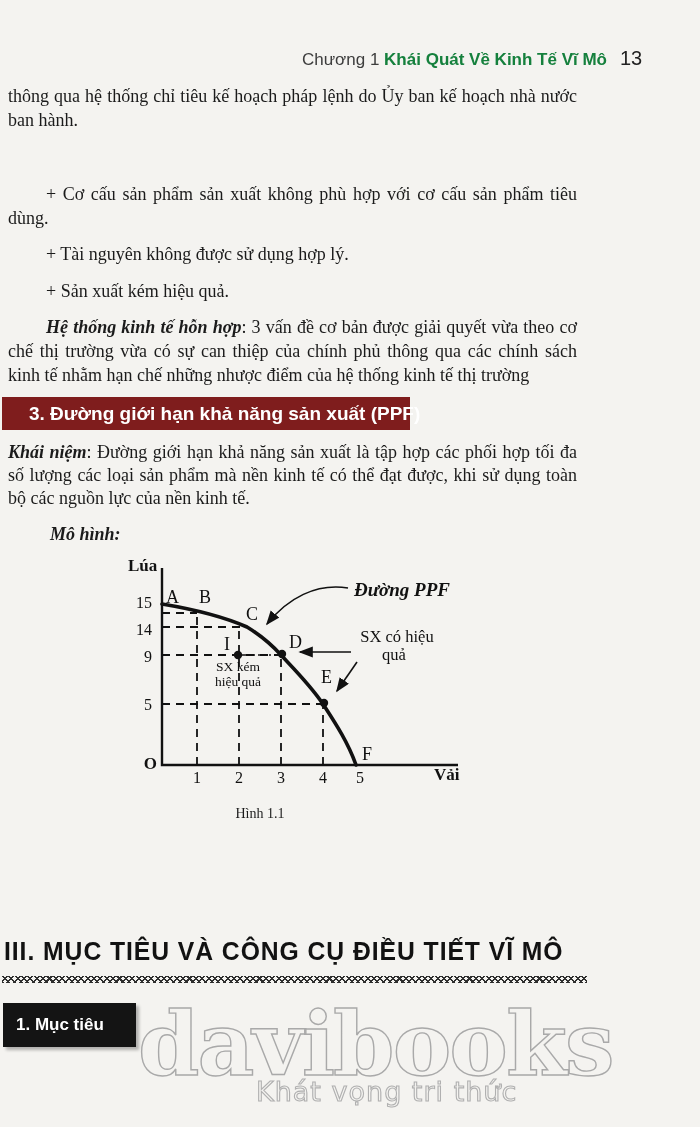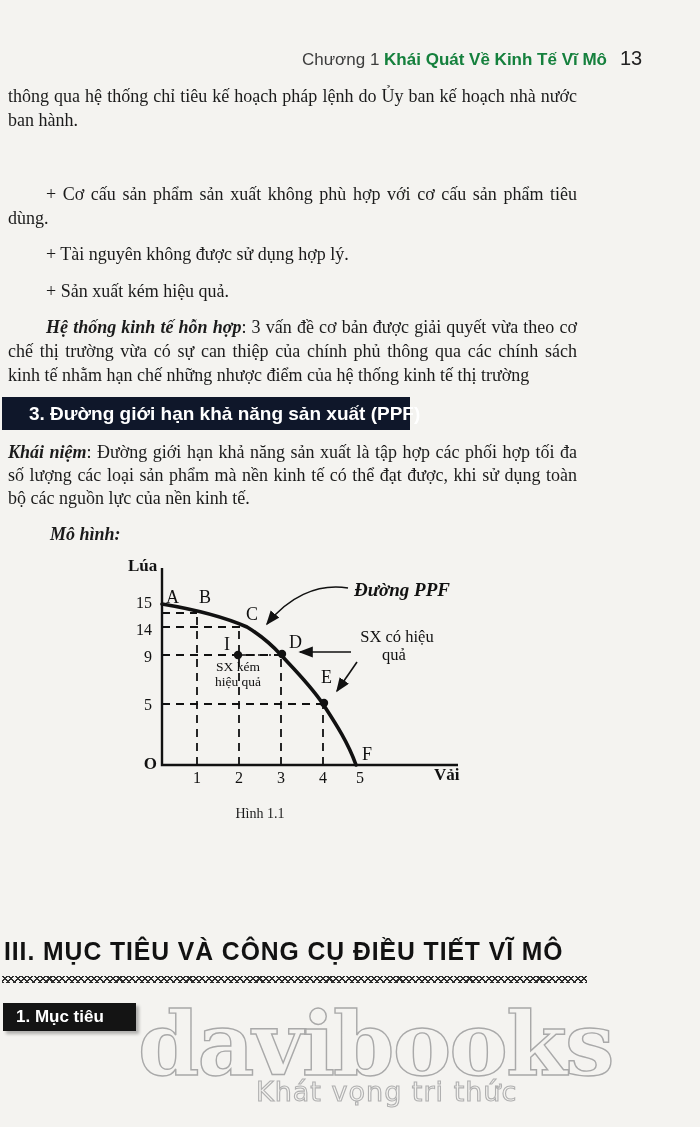--- a/index.html
+++ b/index.html
@@ -13,24 +13,24 @@
   .running-header{left:302px;top:50px;font-family:"Liberation Sans","DejaVu Sans",sans-serif;font-size:17px;white-space:nowrap;}
   .running-header .chapter{font-weight:400;color:#3d3d3d;}
   .running-header .rtitle{font-weight:700;color:#15803d;}
   .page-number{left:620px;top:47px;font-family:"Liberation Sans","DejaVu Sans",sans-serif;font-size:20px;color:#222;}
   
   .para{left:8px;width:569px;font-size:18px;line-height:24px;text-align:justify;}
   .ind{text-indent:38px;}
   .lead-bi{font-weight:700;font-style:italic;}
   .italic{font-style:italic;}
   
-  .bar3{left:2px;top:397px;width:408px;height:33px;background:#0f172a;color:#fff;
+  .bar3{left:2px;top:397px;width:408px;height:33px;background:#7f1d1d;color:#fff;
     display:flex;align-items:center;padding-left:27px;box-sizing:border-box;
     font-family:"Liberation Sans","DejaVu Sans",sans-serif;font-weight:700;font-size:19px;white-space:nowrap;}
-  .bar1{left:3px;top:1003px;width:133px;height:28px;background:#141414;color:#fff;
+  .bar1{left:3px;top:1003px;width:133px;height:44px;background:#141414;color:#fff;
     display:flex;align-items:center;padding-left:13px;box-sizing:border-box;
     font-family:"Liberation Sans","DejaVu Sans",sans-serif;font-weight:700;font-size:17px;white-space:nowrap;
     box-shadow:3px 3px 3px rgba(0,0,0,.28);}
   
   .heading-iii{left:4px;top:936px;font-family:"Liberation Sans","DejaVu Sans",sans-serif;
     font-weight:800;font-size:26px;letter-spacing:1px;color:#121212;white-space:nowrap;
     transform:scaleX(.95);transform-origin:left center;}
   .wavy{left:2px;top:976px;width:585px;height:7px;
     background:
       repeating-linear-gradient(45deg,#2e2e2e 0 1.5px,transparent 1.5px 4.5px),

